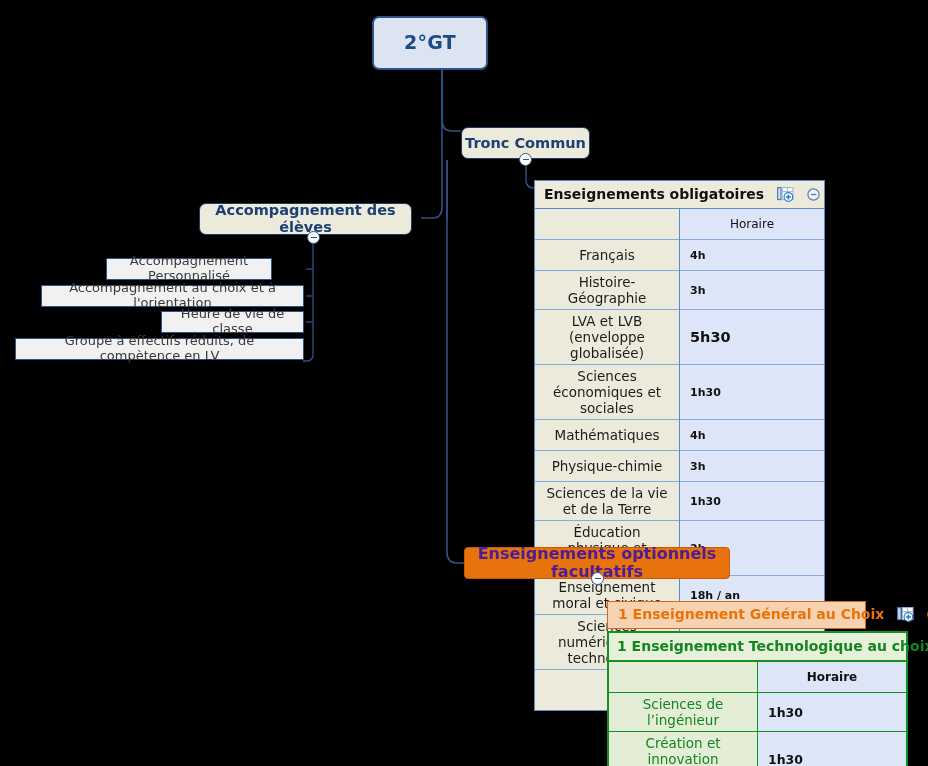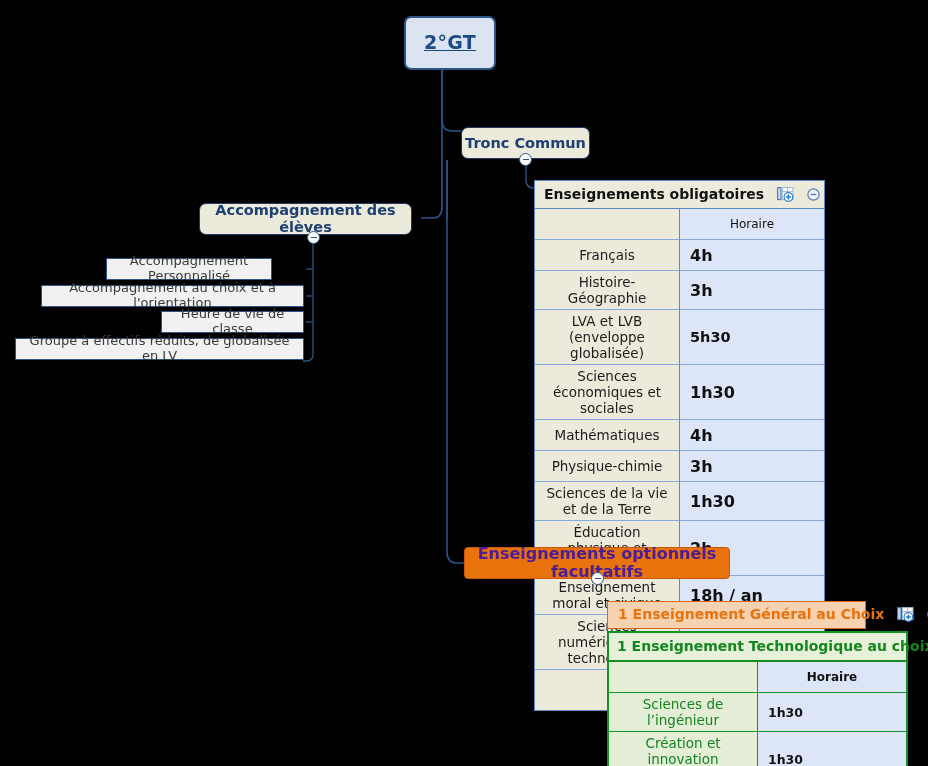--- a/index.html
+++ b/index.html
@@ -108,21 +108,21 @@
     font-size: 13.5px;
     text-align: center;
     padding: 3px 6px;
     height: 24px;
   }
   .tbl-blue td.cell-val {
     background: #dde6f9;
     border-top: 1px solid #86aade;
     color: #111111;
     font-weight: bold;
-    font-size: 16px;
+    font-size: 11px;
     text-align: left;
     padding: 3px 0 3px 10px;
     height: 24px;
   }
   .tbl-blue td.cell-val-hdr {
     background: #dde6f9;
     color: #111111;
     font-weight: normal;
     font-size: 12px;
     text-align: center;
@@ -256,21 +256,21 @@
       <path d="M313,296 L306,296"></path>
       <path d="M313,322 L306,322"></path>
     </g>
 
     <g fill="none" stroke="#8a4a12" stroke-width="1.4">
       <path d="M597,578 L597,644 Q597,650 604,650 L607,650"></path>
       <path d="M597,615 L604,615"></path>
     </g>
   </svg>
 
-  <div class="node node-root" style="left:404px; top:16px; width:92px; height:54px;text-decoration:underline;">
+  <div class="node node-root" style="left:372px; top:16px; width:116px; height:54px;">
     <span>2°GT</span>
   </div>
 
   <div class="node node-branch" style="left:461px; top:127px; width:129px; height:32px;">
     <span>Tronc Commun</span>
   </div>
   <div class="bubble" style="left:519px; top:153px;"></div>
 
   <div class="node node-branch" style="left:199px; top:203px; width:213px; height:32px;">
     <span>Accompagnement des élèves</span>
@@ -280,21 +280,21 @@
   <div class="node node-leaf" style="left:106px; top:258px; width:166px; height:22px;">
     <span>Accompagnement Personnalisé</span>
   </div>
   <div class="node node-leaf" style="left:161px; top:311px; width:143px; height:22px;">
     <span>Heure de vie de classe</span>
   </div>
   <div class="node node-leaf" style="left:41px; top:285px; width:263px; height:22px;">
     <span>Accompagnement au choix et à l'orientation</span>
   </div>
   <div class="node node-leaf" style="left:15px; top:338px; width:289px; height:22px;">
-    <span>Groupe à effectifs réduits, de globalisée en LV</span>
+    <span>Groupe à effectifs réduits, de compètence en LV</span>
   </div>
 
   <div class="tbl tbl-blue" style="left:534px; top:180px; width:291px;">
     <table>
       <tbody>
           <tr class="hdr-row">
         <td colspan="2">
           <div class="hdr-inner">
             <span class="hdr-title hdr-title-blue">Enseignements obligatoires</span>
             <span class="icon">

